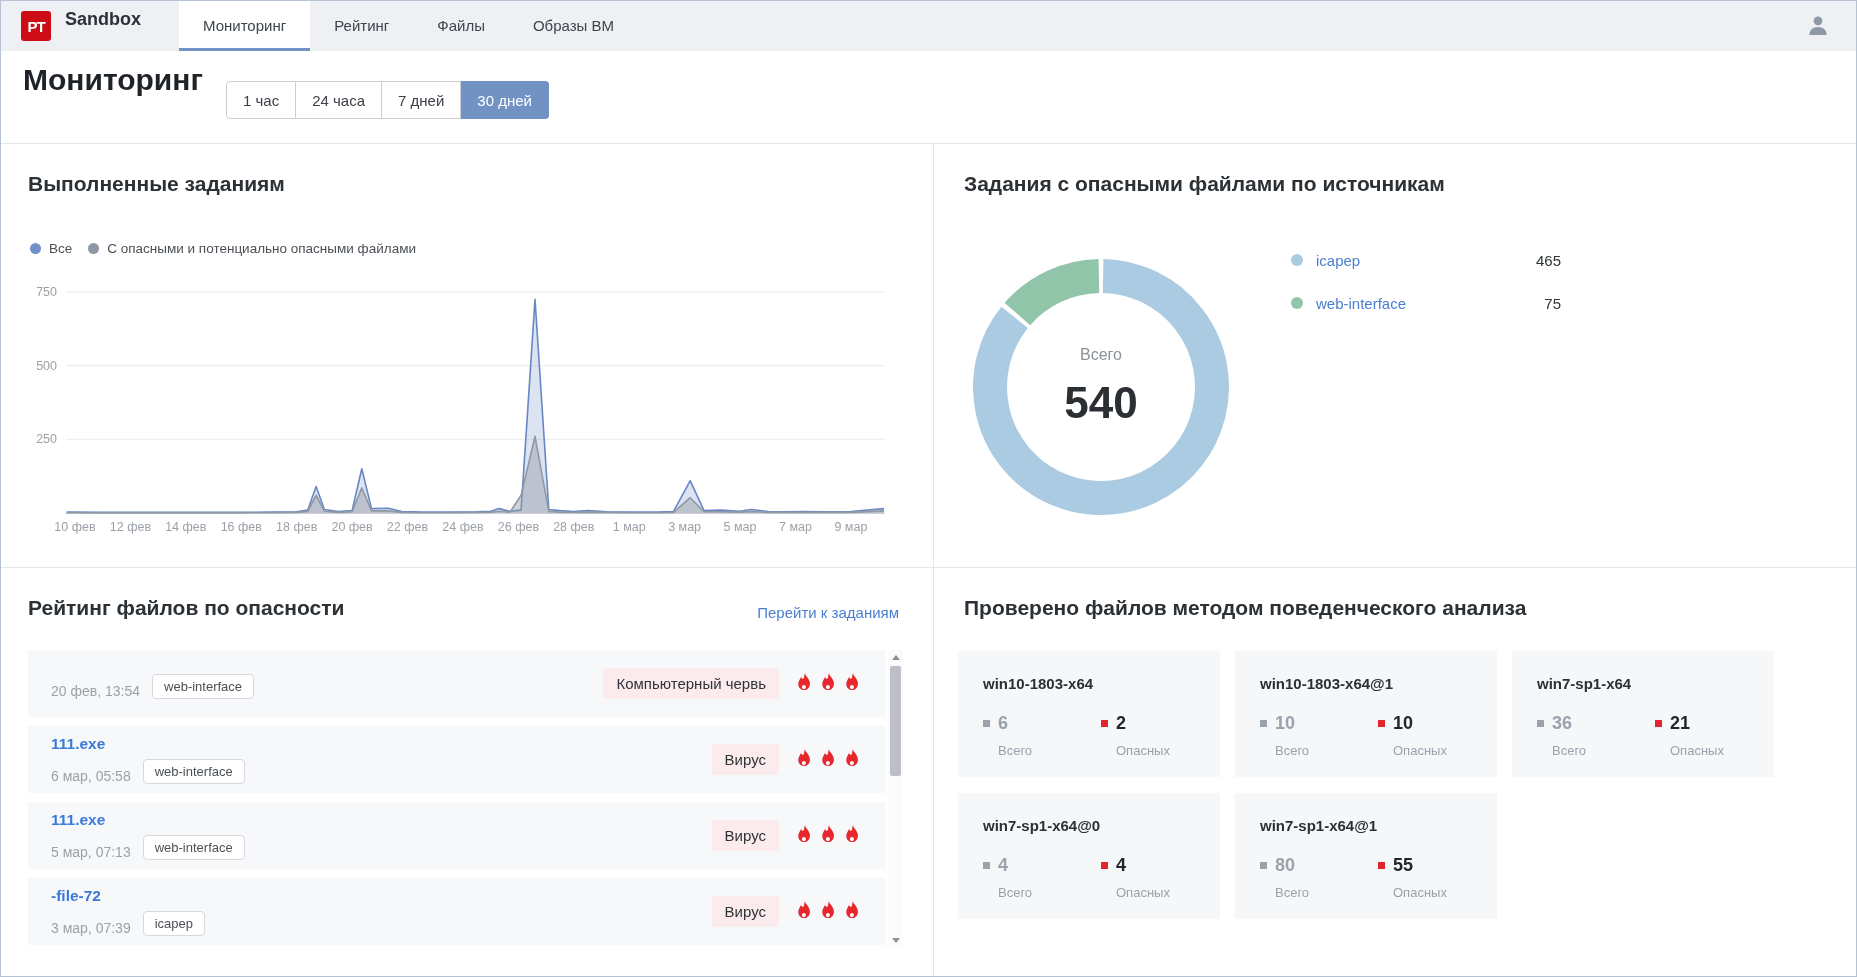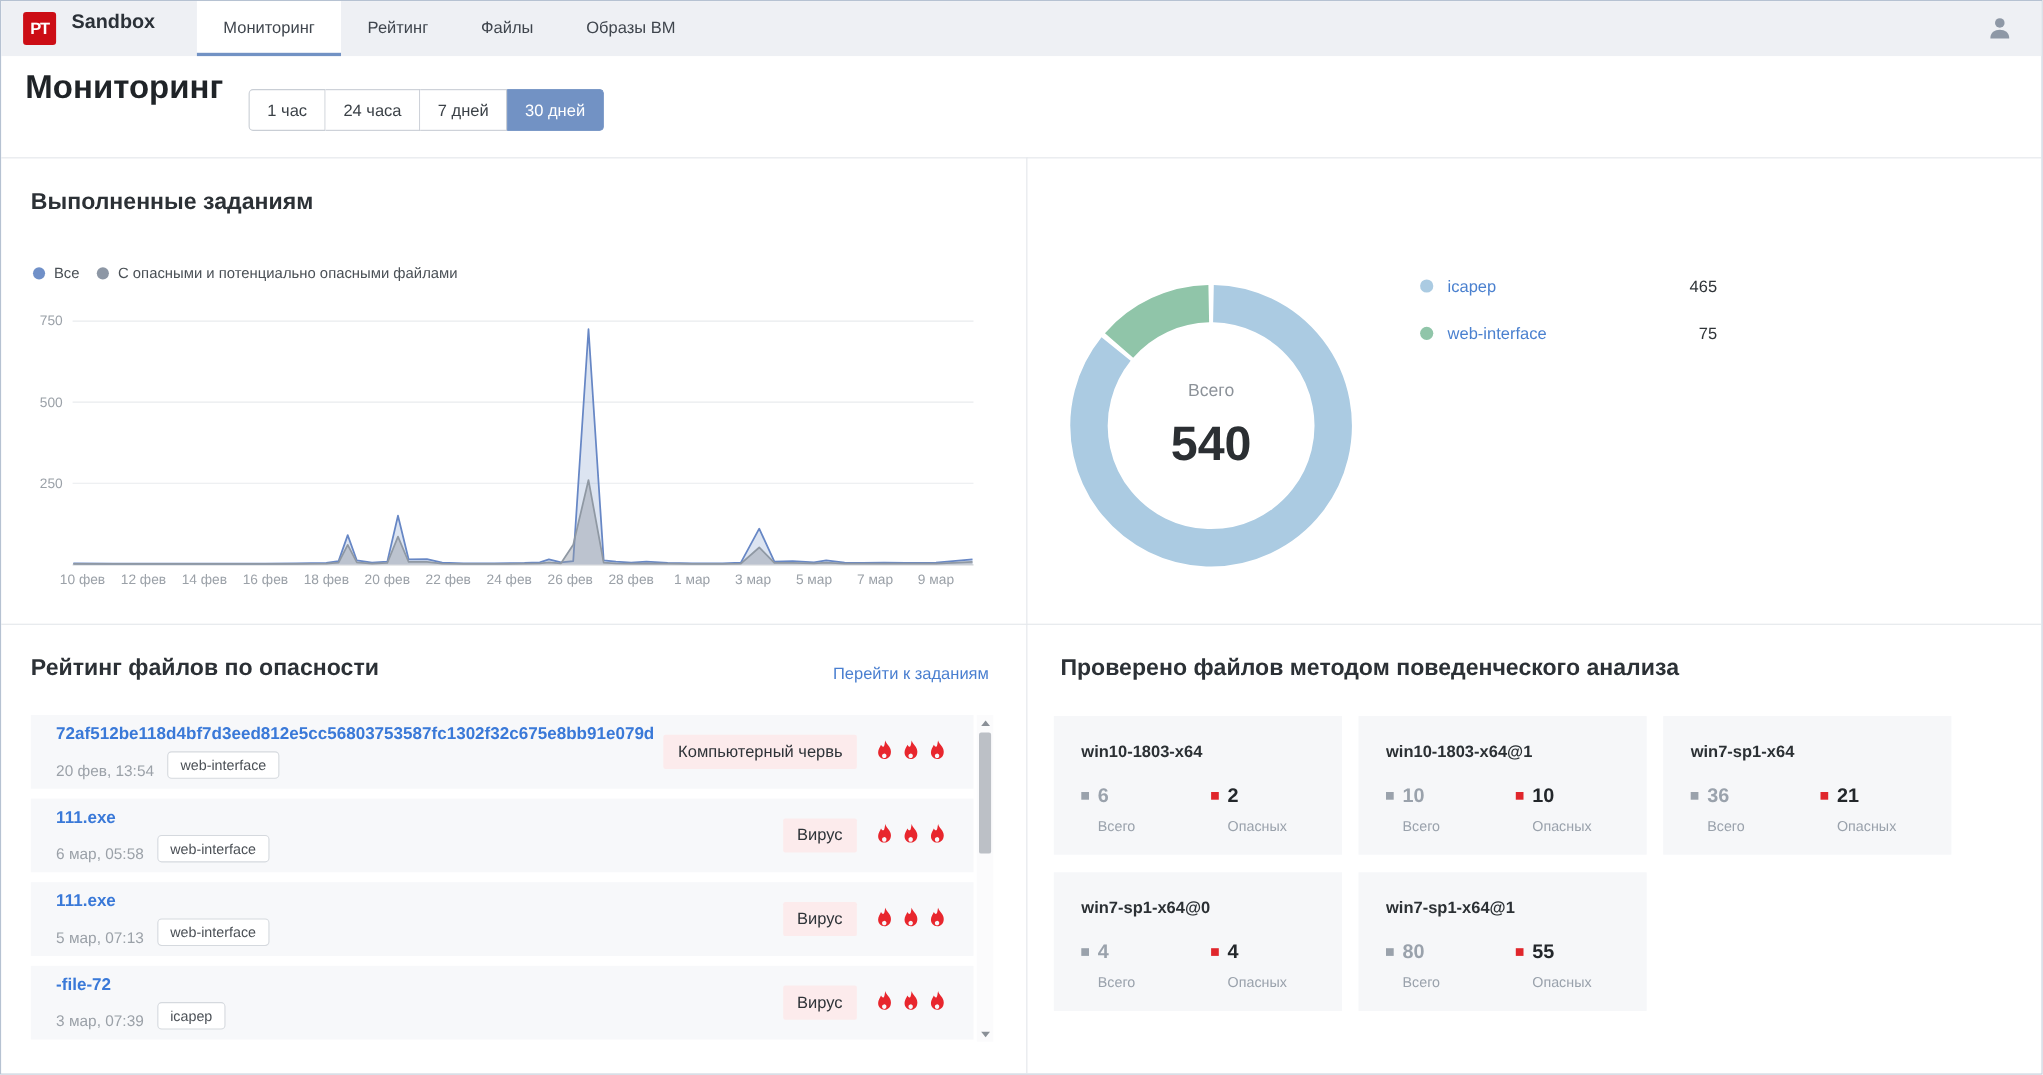--- a/index.html
+++ b/index.html
@@ -149,20 +149,21 @@
         <text x="794.5" y="259" text-anchor="middle" fill="#9ba1a8" font-size="12.5">7 мар</text>
         <text x="849.9" y="259" text-anchor="middle" fill="#9ba1a8" font-size="12.5">9 мар</text>
         <path d="M65.7 241 L65.7 240.1 L101.7 240.4 L129.4 240.4 L157.1 240.4 L184.8 240.4 L212.6 240.4 L240.3 240.4 L268.0 240.1 L295.7 239.8 L306.8 238.1 L315.1 214.5 L323.4 237.5 L337.2 239.5 L351.1 238.6 L360.8 196.8 L370.5 236.6 L387.1 236.3 L401.0 239.5 L420.4 240.1 L448.1 240.1 L475.8 239.8 L489.7 239.2 L498.0 236.6 L509.0 239.2 L520.1 238.1 L534.0 27.3 L547.8 237.5 L558.9 238.6 L572.8 239.5 L586.6 238.6 L606.0 239.8 L628.2 240.1 L655.9 240.1 L672.5 239.5 L689.2 208.6 L703.0 238.6 L719.6 238.1 L739.0 239.2 L750.1 237.5 L766.8 239.5 L783.4 239.8 L802.8 239.5 L822.2 239.8 L849.9 239.5 L883.1 236.6 L883.1 241 Z" fill="rgba(116,147,199,0.25)" stroke="none"></path>
         <path d="M65.7 240.1 L101.7 240.4 L129.4 240.4 L157.1 240.4 L184.8 240.4 L212.6 240.4 L240.3 240.4 L268.0 240.1 L295.7 239.8 L306.8 238.1 L315.1 214.5 L323.4 237.5 L337.2 239.5 L351.1 238.6 L360.8 196.8 L370.5 236.6 L387.1 236.3 L401.0 239.5 L420.4 240.1 L448.1 240.1 L475.8 239.8 L489.7 239.2 L498.0 236.6 L509.0 239.2 L520.1 238.1 L534.0 27.3 L547.8 237.5 L558.9 238.6 L572.8 239.5 L586.6 238.6 L606.0 239.8 L628.2 240.1 L655.9 240.1 L672.5 239.5 L689.2 208.6 L703.0 238.6 L719.6 238.1 L739.0 239.2 L750.1 237.5 L766.8 239.5 L783.4 239.8 L802.8 239.5 L822.2 239.8 L849.9 239.5 L883.1 236.6 " fill="none" stroke="#6787c5" stroke-width="1.6" stroke-linejoin="round"></path>
         <path d="M65.7 241 L65.7 240.7 L101.7 240.7 L129.4 240.7 L157.1 240.7 L184.8 240.7 L212.6 240.7 L240.3 240.7 L268.0 240.7 L295.7 240.4 L306.8 239.5 L315.1 223.3 L323.4 239.2 L337.2 240.4 L351.1 239.8 L360.8 215.9 L370.5 238.9 L387.1 238.9 L401.0 240.4 L420.4 240.7 L448.1 240.7 L475.8 240.4 L489.7 240.1 L498.0 239.2 L509.0 240.1 L520.1 223.3 L534.0 164.4 L547.8 239.5 L558.9 240.1 L572.8 240.4 L586.6 240.1 L606.0 240.4 L628.2 240.7 L655.9 240.7 L672.5 240.4 L689.2 225.7 L703.0 239.8 L719.6 239.8 L739.0 240.1 L750.1 239.5 L766.8 240.4 L783.4 240.4 L802.8 240.4 L822.2 240.4 L849.9 240.4 L883.1 238.9 L883.1 241 Z" fill="rgba(148,156,166,0.45)" stroke="none"></path>
         <path d="M65.7 240.7 L101.7 240.7 L129.4 240.7 L157.1 240.7 L184.8 240.7 L212.6 240.7 L240.3 240.7 L268.0 240.7 L295.7 240.4 L306.8 239.5 L315.1 223.3 L323.4 239.2 L337.2 240.4 L351.1 239.8 L360.8 215.9 L370.5 238.9 L387.1 238.9 L401.0 240.4 L420.4 240.7 L448.1 240.7 L475.8 240.4 L489.7 240.1 L498.0 239.2 L509.0 240.1 L520.1 223.3 L534.0 164.4 L547.8 239.5 L558.9 240.1 L572.8 240.4 L586.6 240.1 L606.0 240.4 L628.2 240.7 L655.9 240.7 L672.5 240.4 L689.2 225.7 L703.0 239.8 L719.6 239.8 L739.0 240.1 L750.1 239.5 L766.8 240.4 L783.4 240.4 L802.8 240.4 L822.2 240.4 L849.9 240.4 L883.1 238.9 " fill="none" stroke="#8f98a3" stroke-width="1.6" stroke-linejoin="round"></path>
       </svg>
   </div>
 
   <div class="panel" id="p-tr">
+    <h2 class="ptitle">Задания с опасными файлами по источникам</h2>
     <svg id="donut-svg" width="300" height="300">
       <g id="donut-arcs">
           <path d="M152.13 39.02 A111 111 0 1 1 63.62 80.30" stroke="#abcbe2" stroke-width="34" fill="none"></path>
           <path d="M66.35 77.03 A111 111 0 0 1 147.87 39.02" stroke="#90c5a9" stroke-width="34" fill="none"></path>
         </g>
       <text x="150" y="123" text-anchor="middle" font-size="16" fill="#8c9299">Всего</text>
       <text x="150" y="181" text-anchor="middle" font-size="44" font-weight="bold" fill="#2b2f33">540</text>
     </svg>
     <div class="src-legend">
         <div class="src-row">
@@ -178,21 +179,20 @@
       </div>
   </div>
 
   <div class="panel" id="p-bl">
     <h2 class="ptitle">Рейтинг файлов по опасности</h2>
     <span class="go-link">Перейти к заданиям</span>
     <div class="rlist">
       <div>
           <div class="rrow">
             <div class="rrow-left">
-              <div class="rname">72af512be118d4bf7d3eed812e5cc56803753587fc1302f32c675e8bb91e079d</div>
               <div class="rmeta">
                 <span class="rdate">20 фев, 13:54</span>
                 <span class="chip">web-interface</span>
               </div>
             </div>
             <div class="rrow-right">
               <span class="badge">Компьютерный червь</span>
               <div class="flames">
                 <svg viewBox="0 0 16 20" width="17" height="21">
                   <path d="M8.3 0 C8.9 3.4 13.2 5.3 13.2 9.9 C13.2 13.6 10.9 16.2 7.6 16.2 C4.3 16.2 2.1 13.7 2.1 10.4 C2.1 7.7 3.8 6.1 4.6 3.9 C5.3 5.1 6 5.9 6.8 5.5 C7.7 5 7.8 2.4 8.3 0 Z M7.4 11.4 C8.5 11.4 9.3 12.2 9.3 13.4 C9.3 14.6 8.5 15.4 7.4 15.4 C6.3 15.4 5.5 14.6 5.5 13.4 C5.5 12.3 6.3 11.8 7.4 11.4 Z" fill="#e8262d" fill-rule="evenodd"></path>

